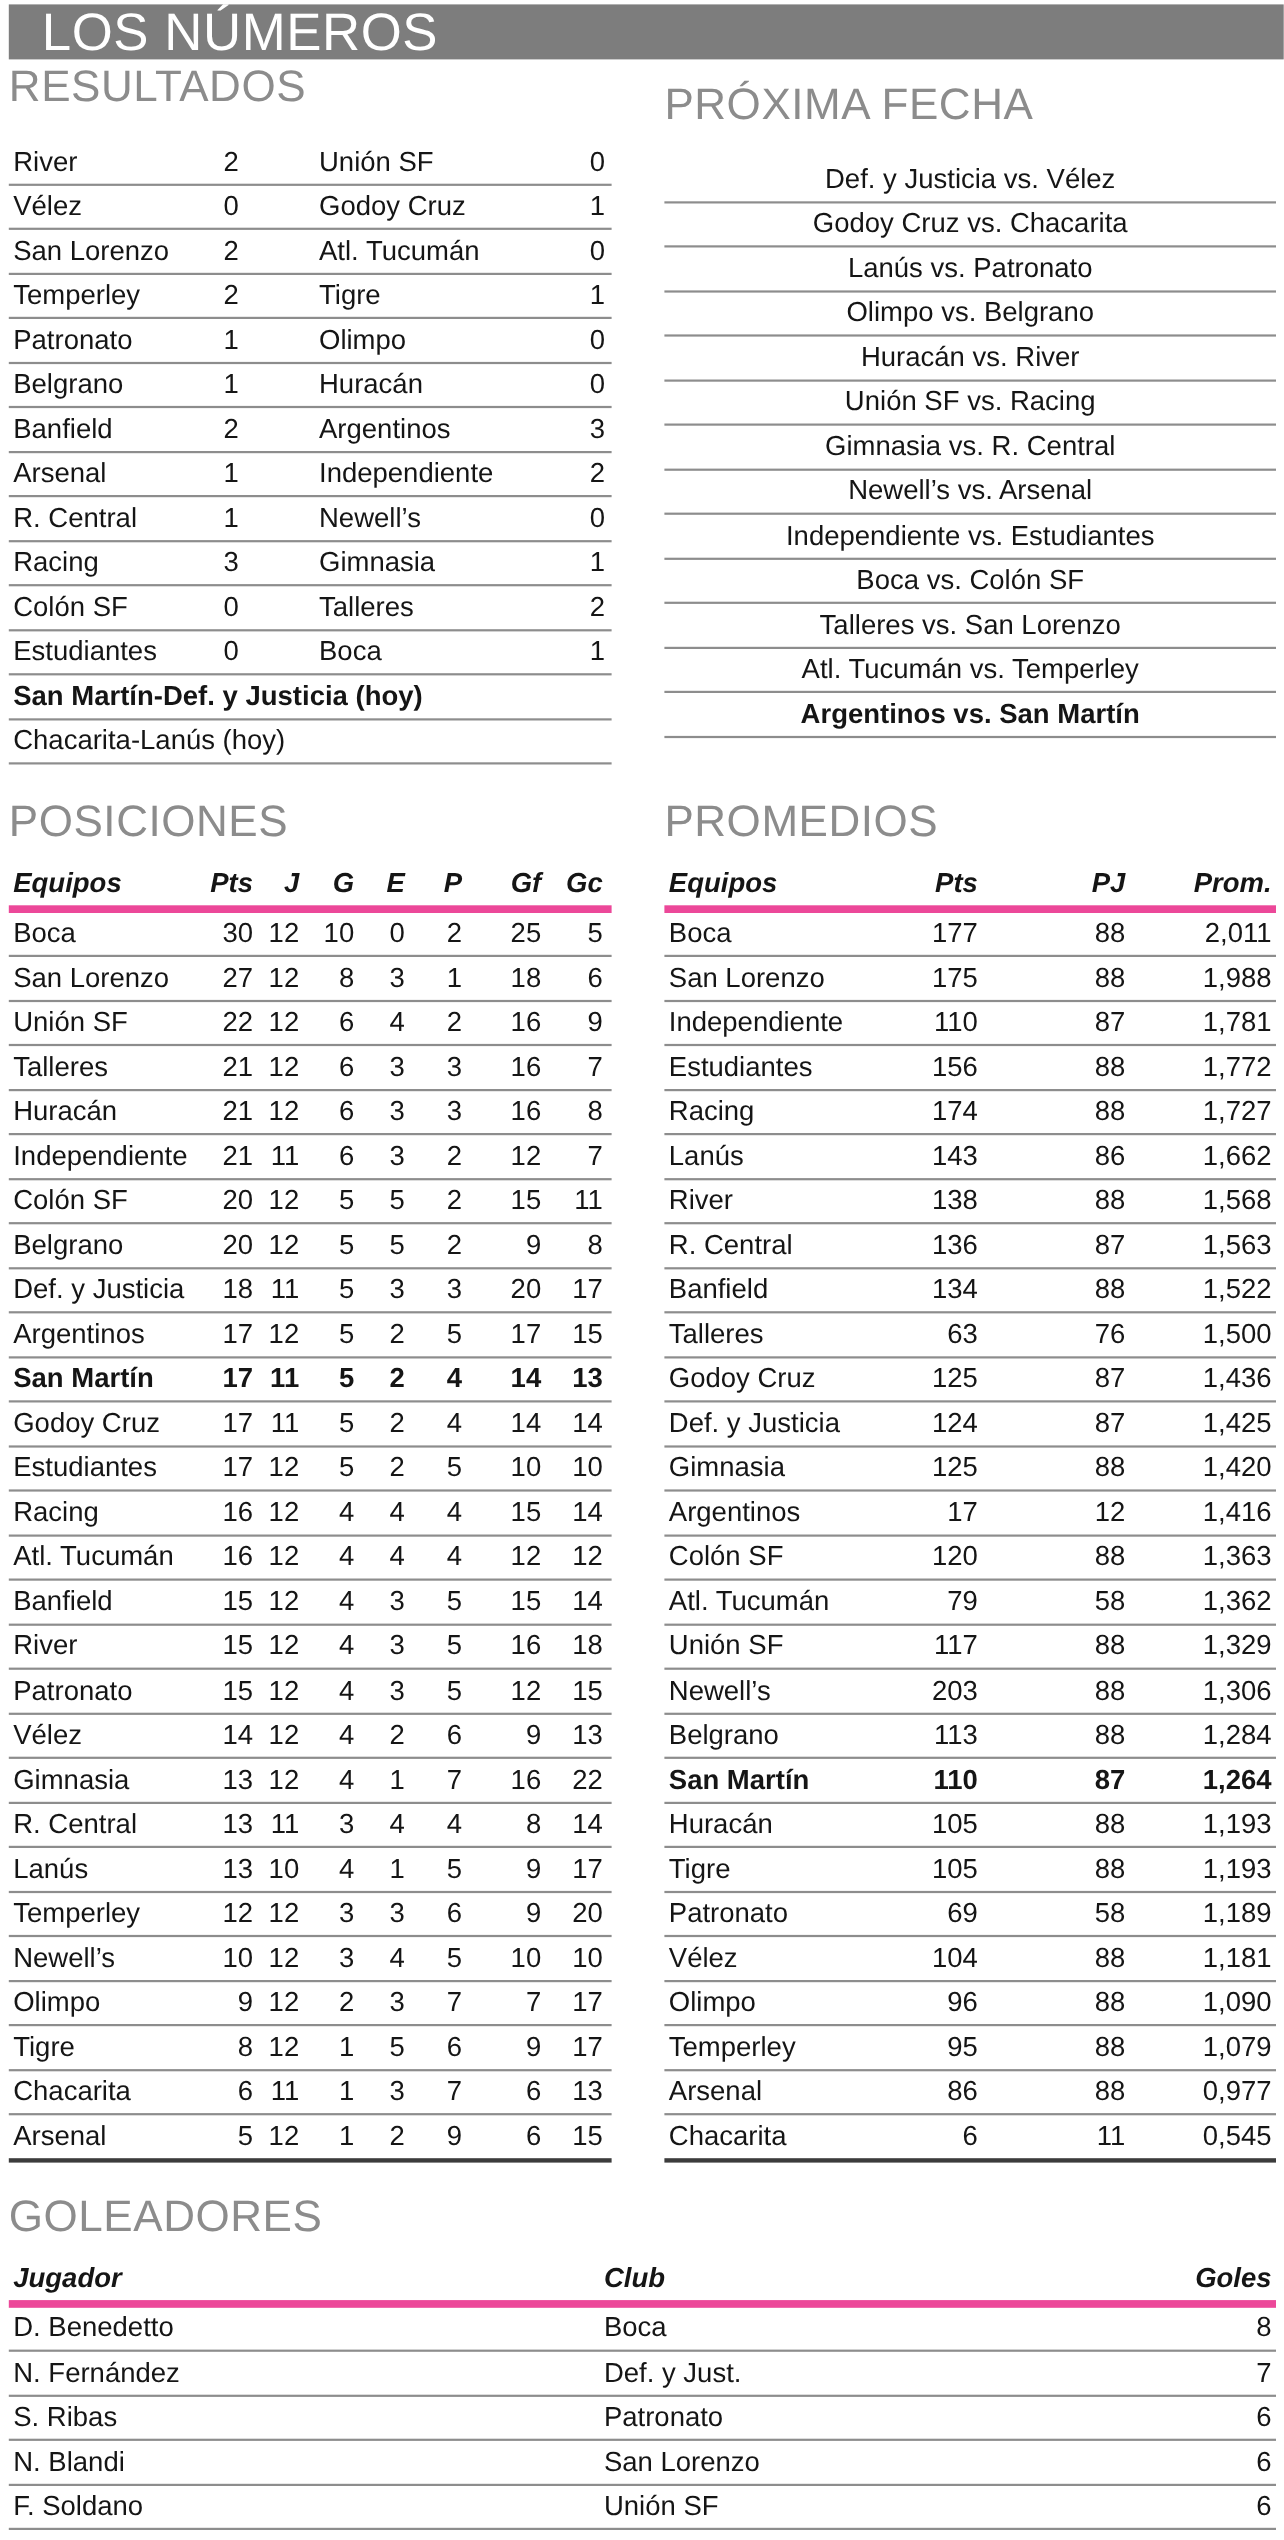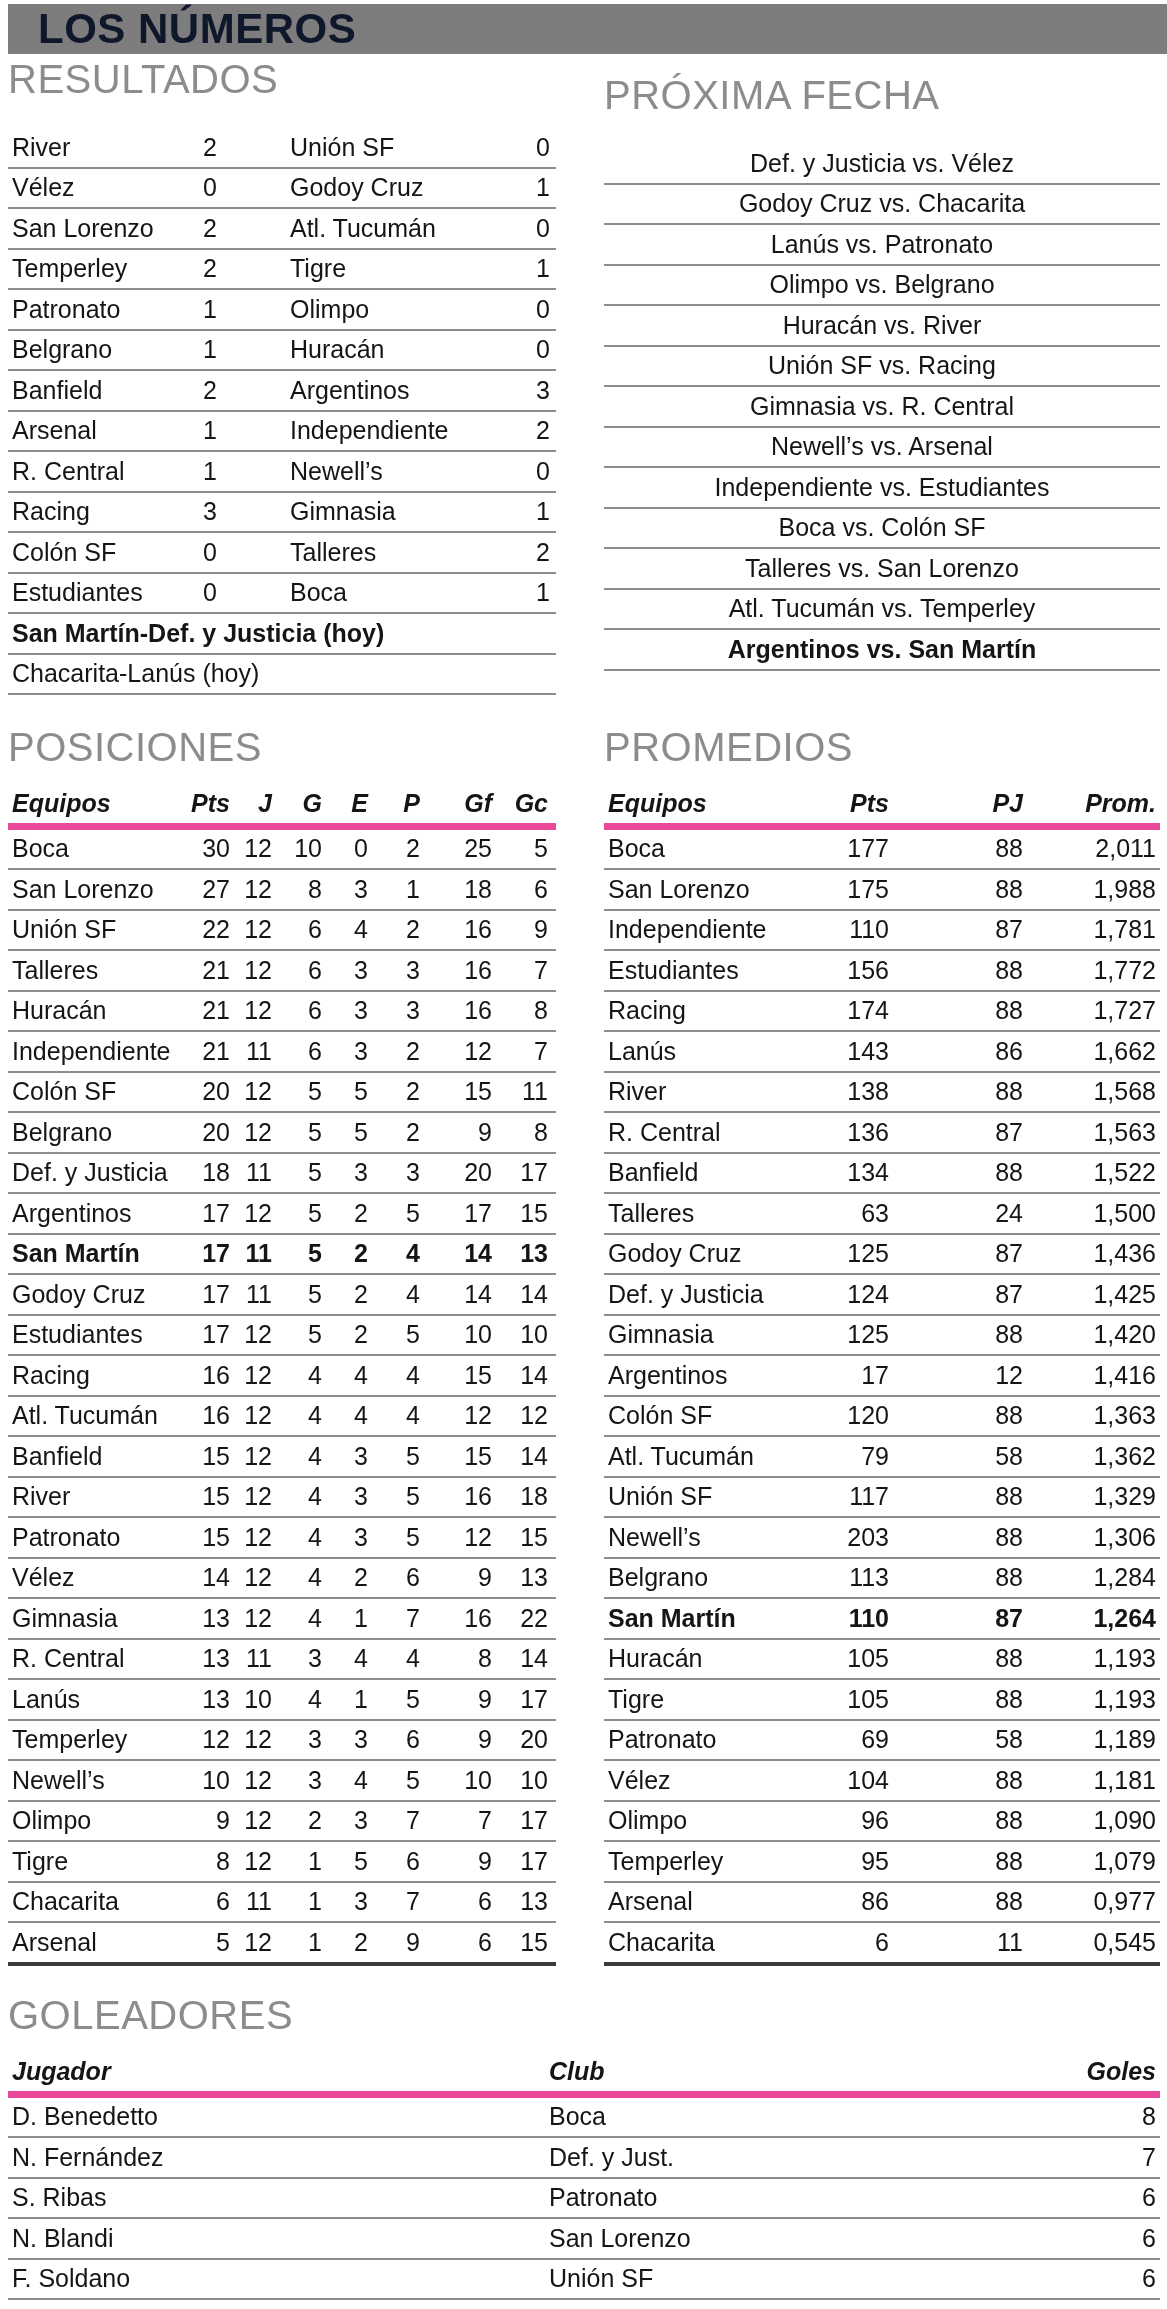--- a/index.html
+++ b/index.html
@@ -7,21 +7,21 @@
     width:1167px;height:2309px;position:relative;
     font-family:"Liberation Sans","DejaVu Sans",sans-serif;
     color:#151515;overflow:hidden;
   }
   .header-bar{
     position:absolute;left:8px;top:4px;right:0;height:50px;
     background:#7d7d7d;display:flex;align-items:center;
     padding-left:30px;box-sizing:border-box;
   }
   .header-bar .bar-title{
-    color:#0f172a;font-weight:bold;font-size:42px;letter-spacing:.5px;white-space:nowrap;
+    color:#ffffff;font-weight:normal;font-size:48px;letter-spacing:.5px;white-space:nowrap;
   }
   .sec{position:absolute;box-sizing:border-box;}
   .sec-resultados{left:8px;top:54px;width:548px;}
   .sec-proxima{left:604px;top:54px;width:556px;margin-top:16px;}
   .sec-posiciones{left:8px;top:722px;width:548px;}
   .sec-promedios{left:604px;top:722px;width:556px;}
   .sec-goleadores{left:8px;top:1990px;width:1152px;}
   .section-title{
     margin:0;font-size:40px;line-height:50px;font-weight:normal;
     color:#8c8c8c;letter-spacing:.5px;white-space:nowrap;
@@ -523,21 +523,21 @@
       </div>
         <div class="row prom-grid">
         <span>Banfield</span>
         <span class="num">134</span>
         <span class="num">88</span>
         <span class="num">1,522</span>
       </div>
         <div class="row prom-grid">
         <span>Talleres</span>
         <span class="num">63</span>
-        <span class="num">24</span>
+        <span class="num">76</span>
         <span class="num">1,500</span>
       </div>
         <div class="row prom-grid">
         <span>Godoy Cruz</span>
         <span class="num">125</span>
         <span class="num">87</span>
         <span class="num">1,436</span>
       </div>
         <div class="row prom-grid">
         <span>Def. y Justicia</span>

